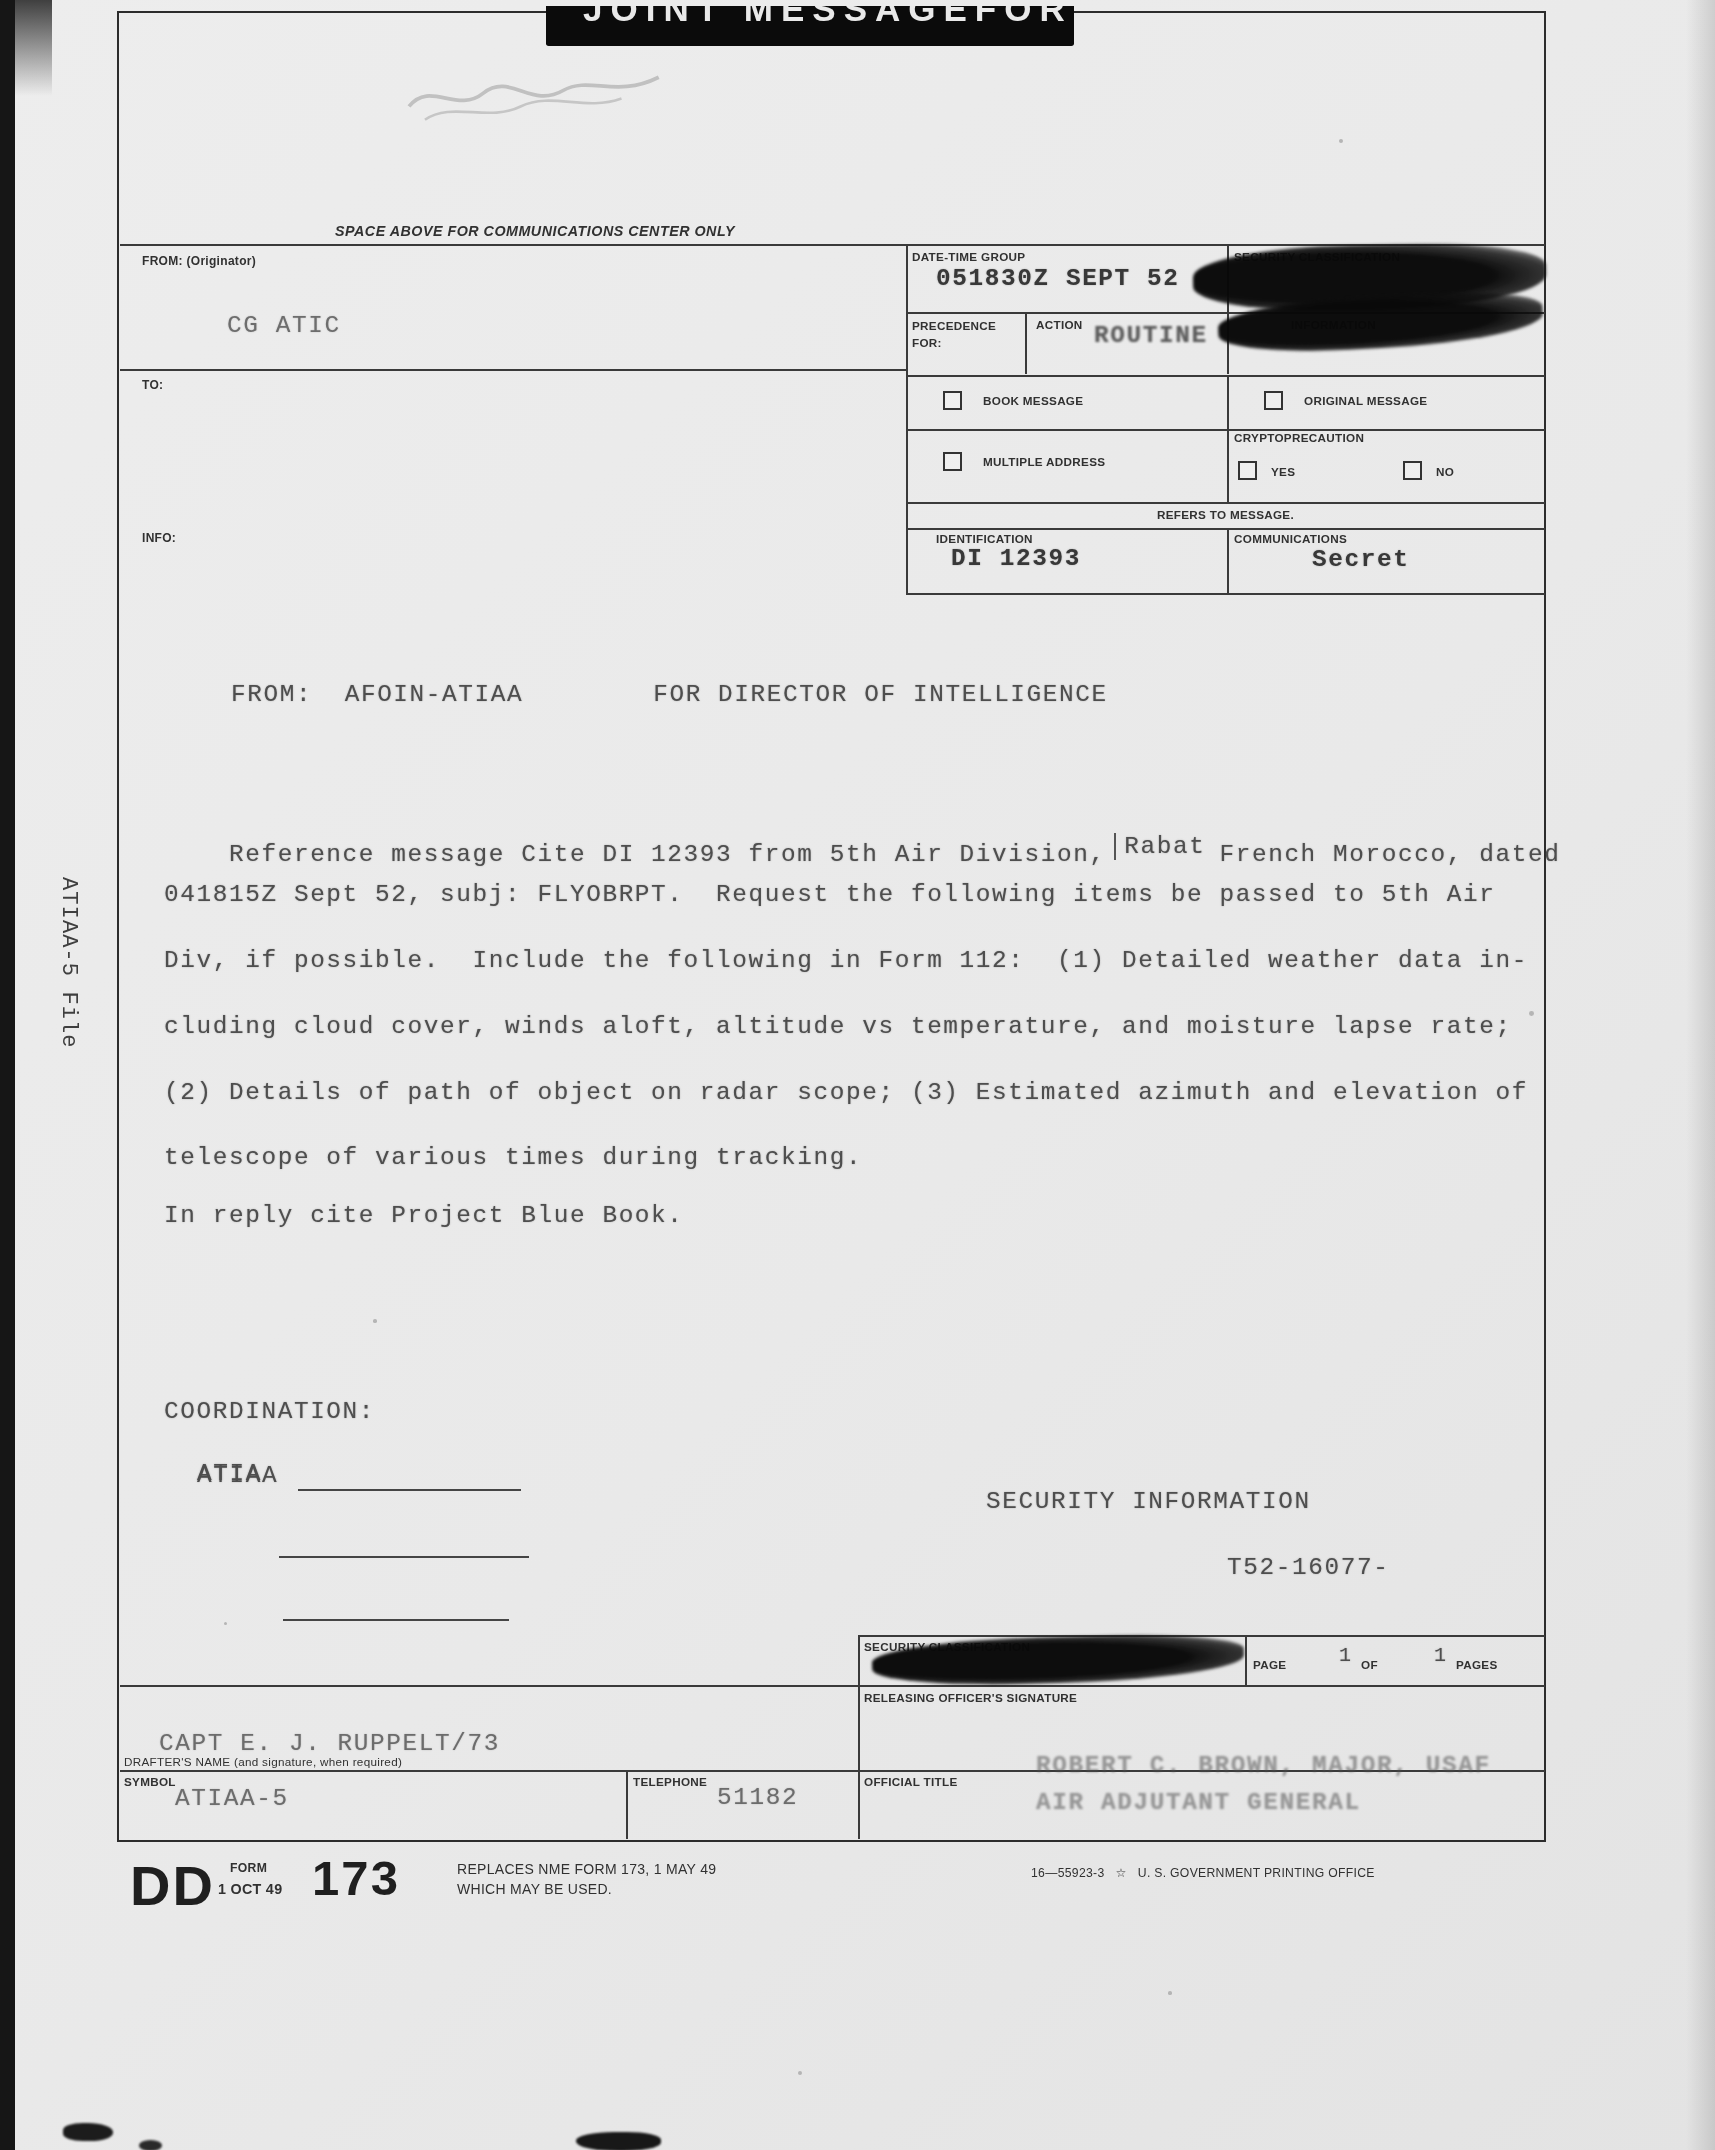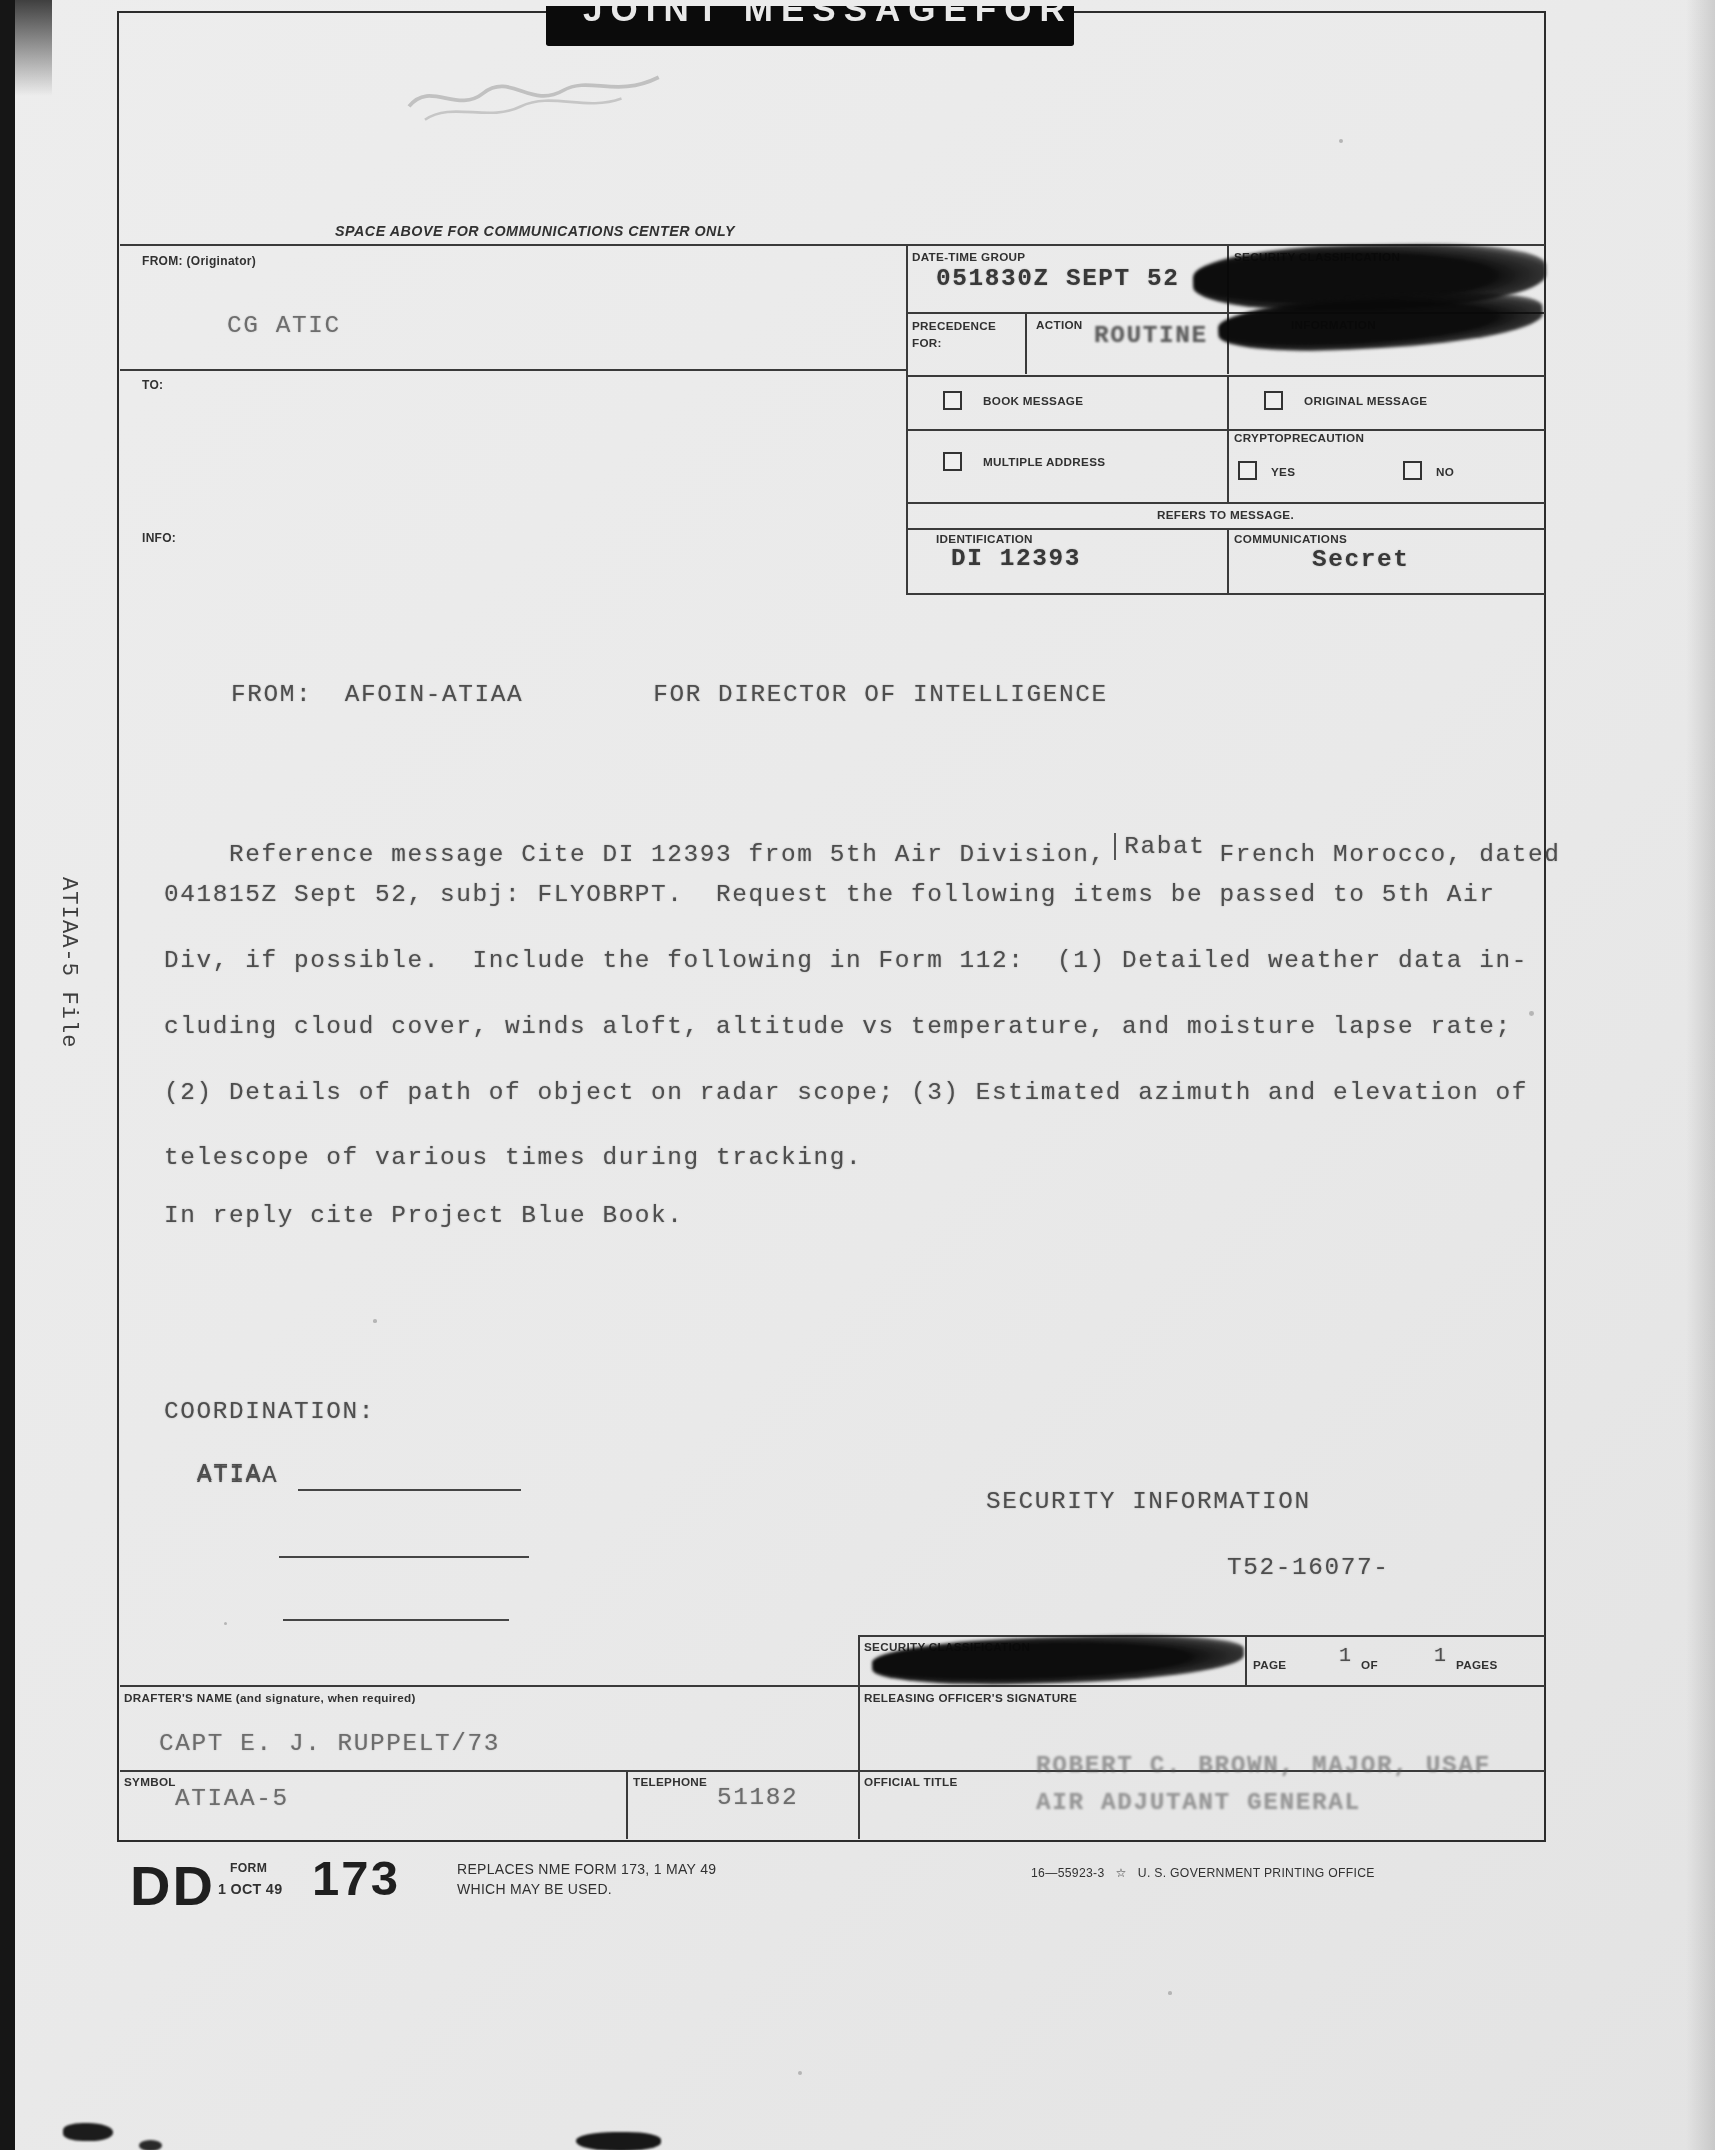--- a/index.html
+++ b/index.html
@@ -149,21 +149,21 @@
 
   <div class="p small" style="left:864px;top:1640px;">SECURITY CLASSIFICATION</div>
   <div class="blob" style="left:872px;top:1637px;width:372px;height:46px;transform:rotate(-1.5deg);"></div>
 
   <div class="p small" style="left:1253px;top:1658px;">PAGE</div>
   <div class="t" style="left:1339px;top:1644px;font-size:20px;">1</div>
   <div class="p small" style="left:1361px;top:1658px;">OF</div>
   <div class="t" style="left:1434px;top:1644px;font-size:20px;">1</div>
   <div class="p small" style="left:1456px;top:1658px;">PAGES</div>
 
-  <div class="p small" style="left:124px;top:1691px;font-weight:bold;">DRAFTER'S NAME (and signature, when required)</div>
+  <div class="p small" style="left:124px;top:1755px;font-weight:normal;">DRAFTER'S NAME (and signature, when required)</div>
   <div class="t f80" style="left:159px;top:1730px;">CAPT E. J. RUPPELT/73</div>
   <div class="p small" style="left:864px;top:1691px;">RELEASING OFFICER'S SIGNATURE</div>
   <div class="t stamp-type" style="left:1036px;top:1752px;">ROBERT C. BROWN, MAJOR, USAF</div>
   <div class="t stamp-type" style="left:1036px;top:1789px;">AIR ADJUTANT GENERAL</div>
 
   <div class="p small" style="left:124px;top:1775px;">SYMBOL</div>
   <div class="t f80" style="left:175px;top:1785px;filter:blur(0.5px);">ATIAA-5</div>
   <div class="p small" style="left:633px;top:1775px;">TELEPHONE</div>
   <div class="t f80" style="left:717px;top:1784px;">51182</div>
   <div class="p small" style="left:864px;top:1775px;">OFFICIAL TITLE</div>

